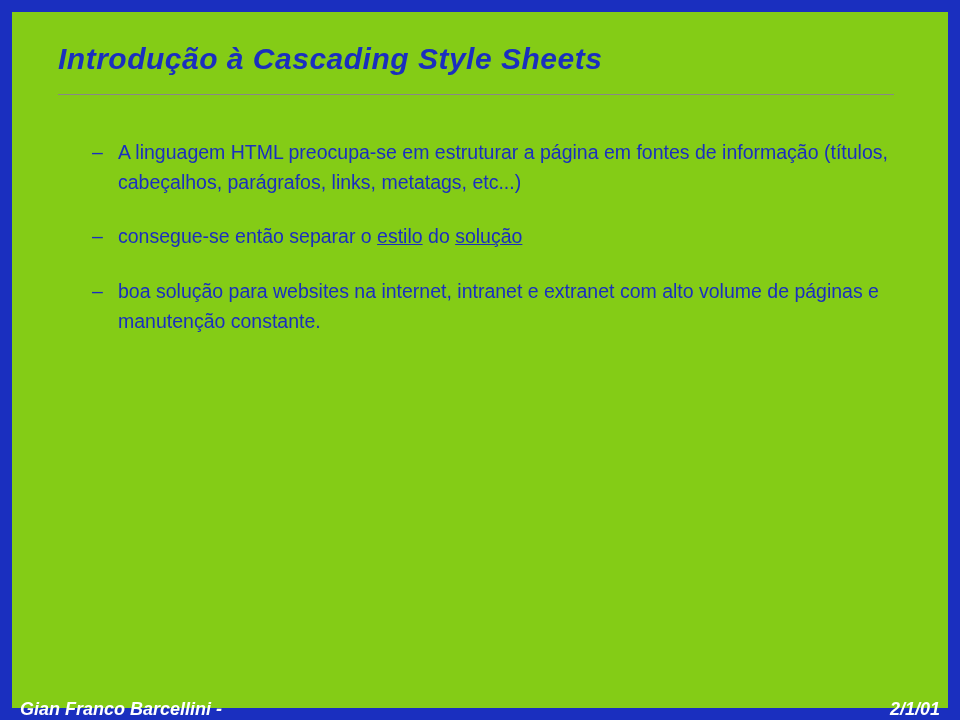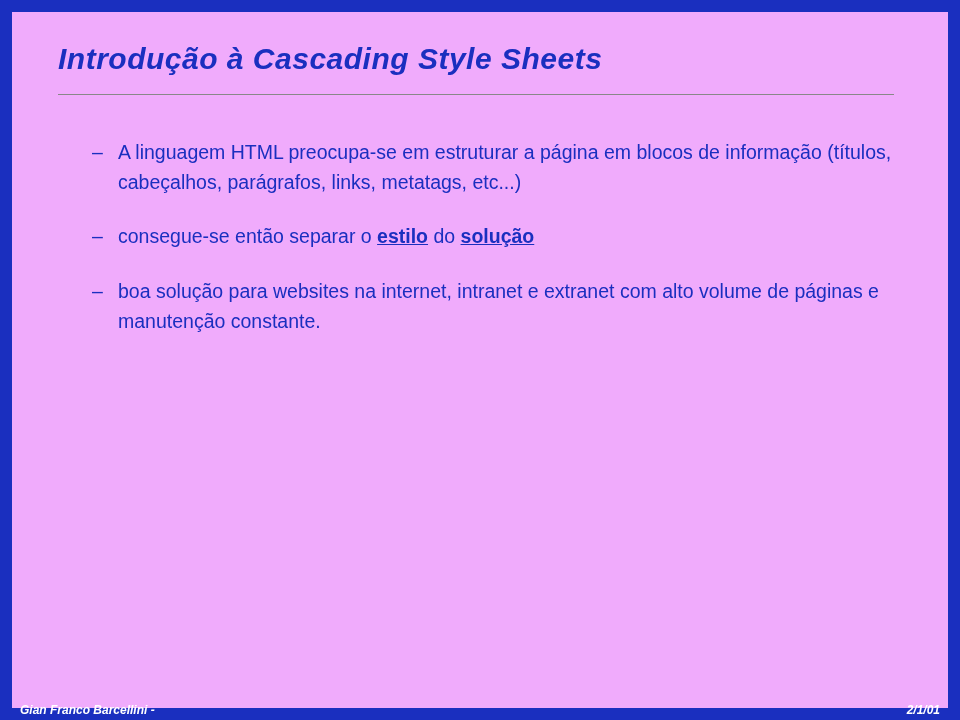--- a/index.html
+++ b/index.html
@@ -8,21 +8,21 @@
     background: #1a2fbf;
     font-family: Verdana, Arial, sans-serif;
     position: relative;
   }
   .slide {
     position: absolute;
     top: 12px;
     left: 12px;
     right: 12px;
     bottom: 12px;
-    background: #f0abfc;
+    background: #84cc16;
     padding: 30px 54px 20px 46px;
   }
   .title {
     font-size: 30px;
     font-weight: bold;
     font-style: italic;
     color: #1a2fbf;
     letter-spacing: 0.5px;
     margin-bottom: 18px;
   }
@@ -48,46 +48,46 @@
     margin-bottom: 24px;
     padding-left: 26px;
   }
   .bullets li::before {
     content: "–";
     position: absolute;
     left: 0;
     top: 0;
     color: #1a2fbf;
   }
-  .under { text-decoration: underline; font-weight: bold; }
+  .under { text-decoration: underline; }
   .footer {
     position: absolute;
     left: 12px;
     right: 12px;
     bottom: 0;
     height: 20px;
     color: #ffffff;
-    font-size: 12px;
+    font-size: 18px;
     font-weight: bold;
     font-style: italic;
     display: flex;
     justify-content: space-between;
     align-items: center;
     padding: 0 8px 1px 8px;
     margin-top: 28px;
   }
 </style>
 </head>
 <body>
 
 <div class="slide">
   <div class="title">Introdução à Cascading Style Sheets</div>
   <hr class="hr">
   <ul class="bullets">
-    <li>A linguagem HTML preocupa-se em estruturar a página em blocos de informação (títulos, cabeçalhos, parágrafos, links, metatags, etc...)</li>
+    <li>A linguagem HTML preocupa-se em estruturar a página em fontes de informação (títulos, cabeçalhos, parágrafos, links, metatags, etc...)</li>
     <li>
       <span>consegue-se então separar o </span><span class="under">estilo</span><span> do </span><span class="under">solução</span>
     </li>
     <li>boa solução para websites na internet, intranet e extranet com alto volume de páginas e manutenção constante.</li>
   </ul>
 </div>
 
 <div class="footer">
   <span>Gian Franco Barcellini -</span>
   <span>2/1/01</span>

